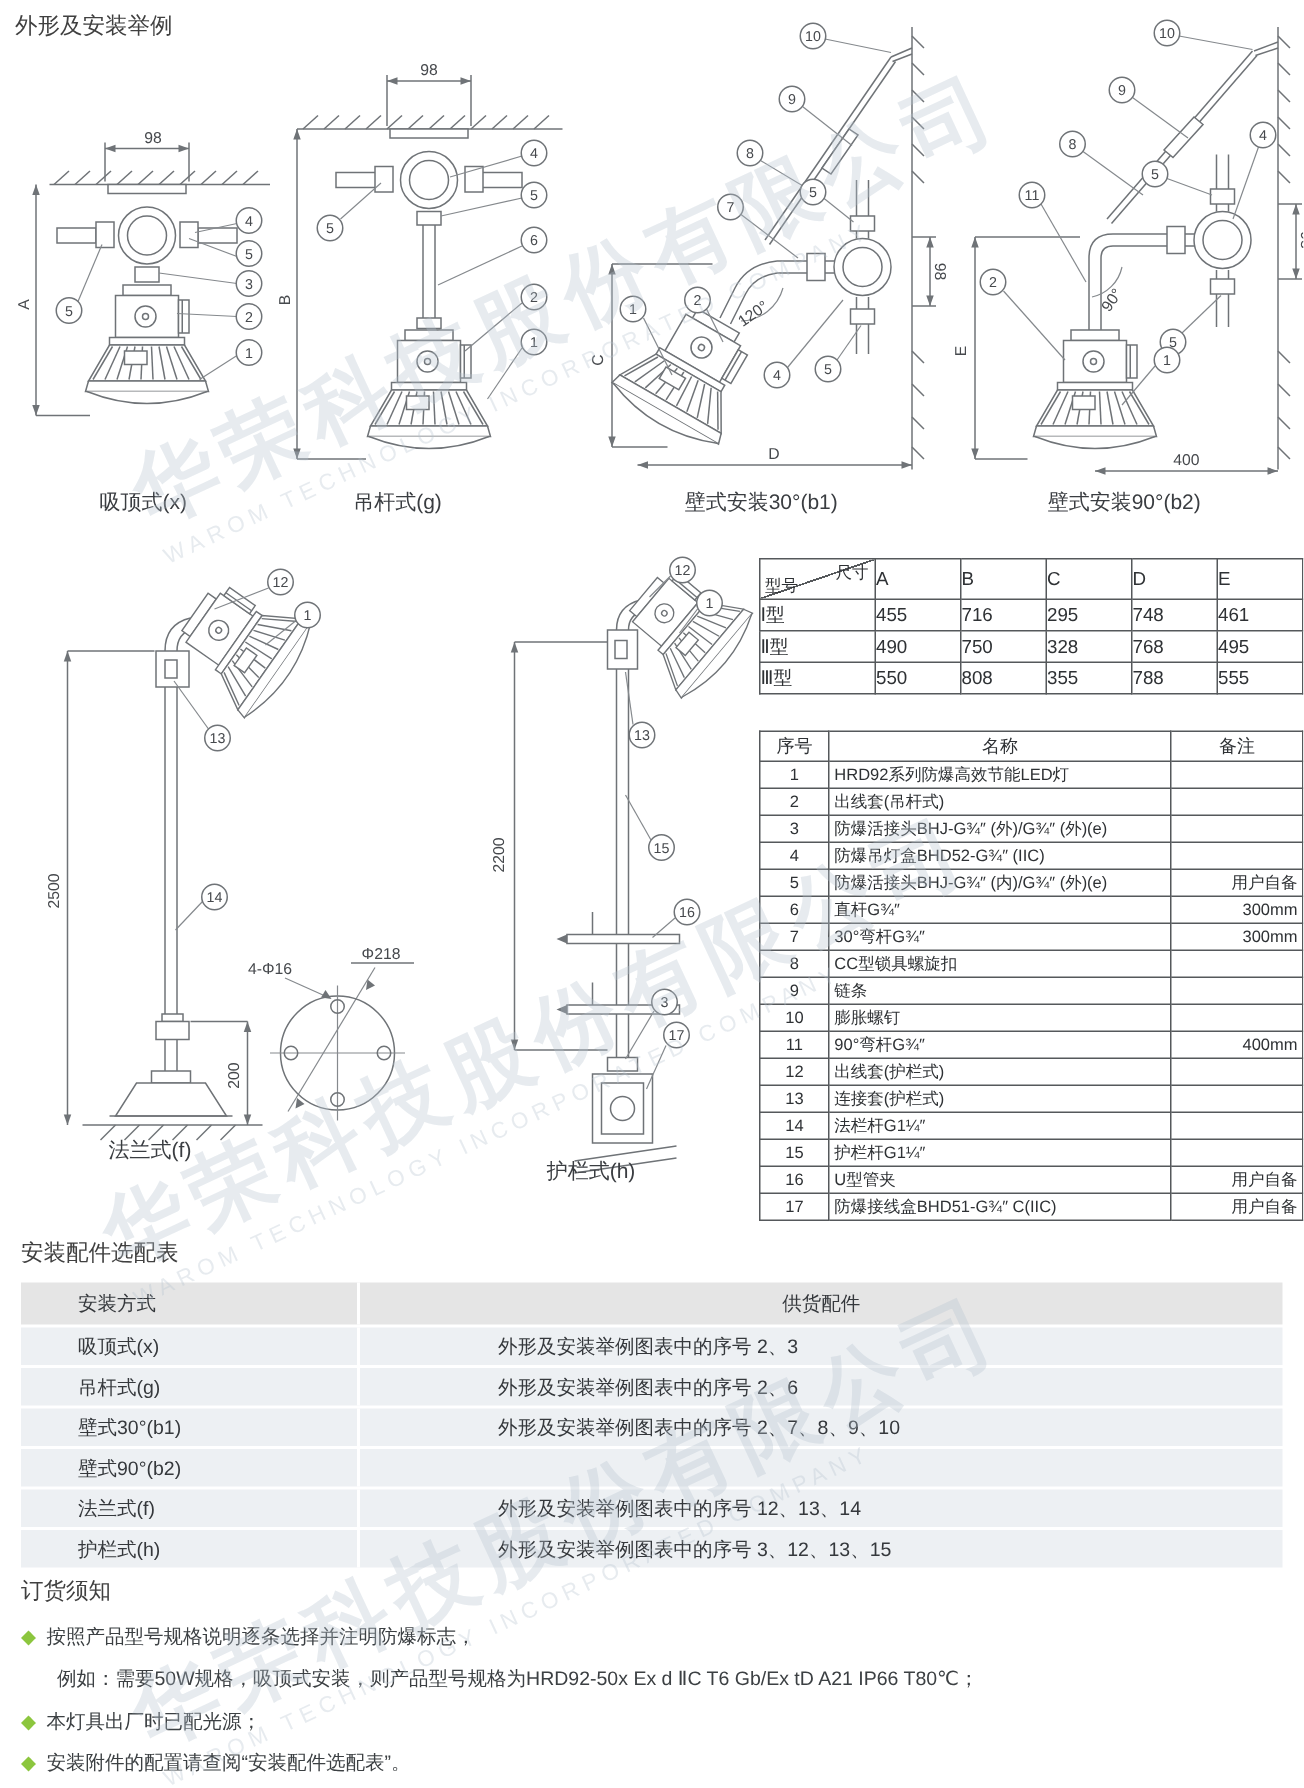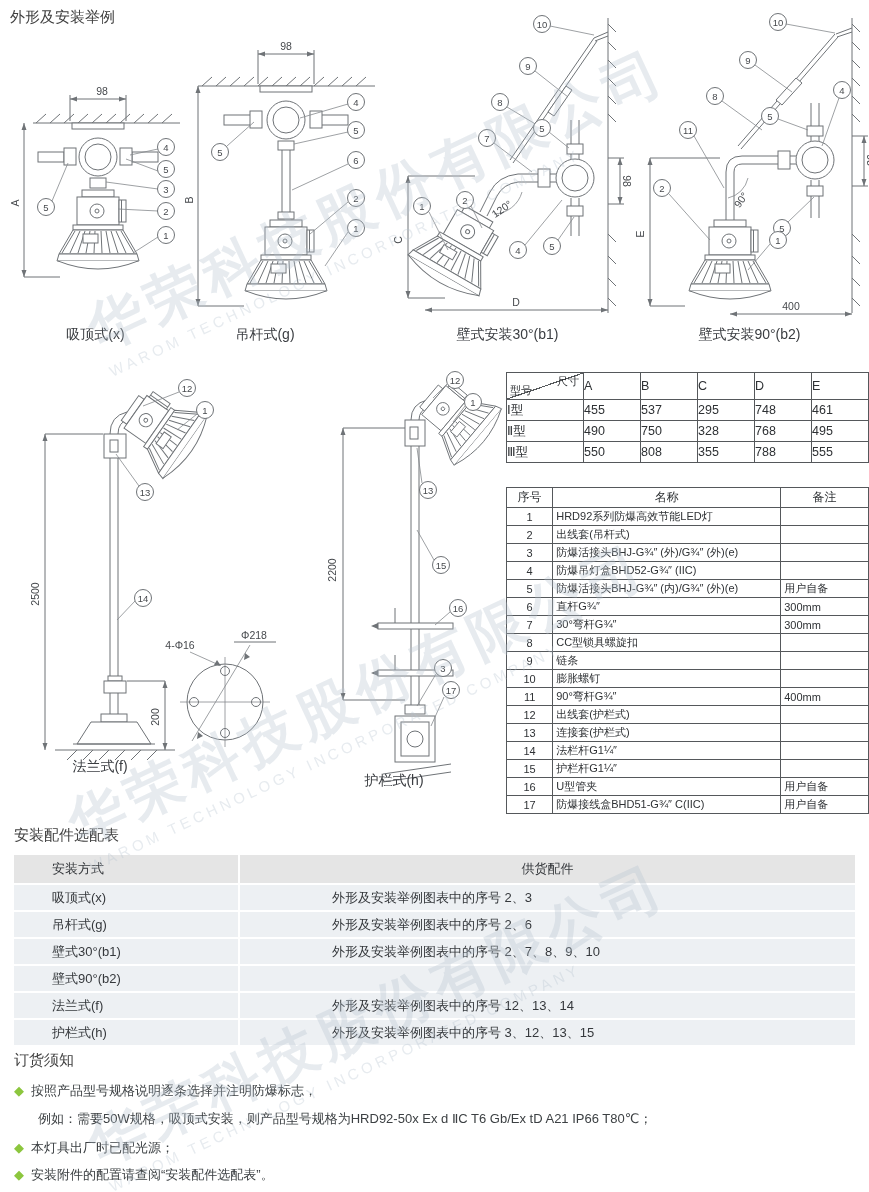--- a/index.html
+++ b/index.html
@@ -26,21 +26,21 @@
   .dimtab td{border:1px solid #55585b;text-align:left;height:20px;padding:0}
   .dimtab .c0{width:76px}.dimtab .cv{width:56px}
   .diag{position:relative;height:26px;
         background-image:linear-gradient(to bottom right,transparent 48.8%,#55585b 48.8%,#55585b 51.2%,transparent 51.2%)}
   .diag .tr{position:absolute;top:1px;right:4px;font-size:11px}
   .diag .bl{position:absolute;bottom:1px;left:3px;font-size:11px}
   .parts{position:absolute;left:506px;top:487px;border-collapse:collapse;font-size:11px;color:#2e3134}
   .parts td{border:1px solid #55585b;height:17px;padding:0 3px}
   .parts .no{width:40px;text-align:center}
   .parts .nm{width:226px;text-align:left}
-  .parts .nt{width:82px;text-align:left}
+  .parts .nt{width:82px;text-align:right}
   .parts .hd td{height:19px;text-align:center;font-size:12px}
   
   .acc{position:absolute;left:14px;top:855px;width:841px;font-size:13px;color:#35383c}
   .acc .hrow{display:flex;background:#e5e5e5;height:28px;line-height:28px;font-weight:normal}
   .acc .row{display:flex;background:#edf0f3;height:25px;line-height:25px;margin-top:2px}
   .acc .c1{width:226px;padding-left:38px;border-right:2px solid #fff;box-sizing:border-box}
   .acc .h2{flex:1;text-align:center}
   .acc .c2{flex:1;padding-left:92px}
   
   .ord{position:absolute;left:14px;font-size:13px;color:#3c4043;white-space:nowrap}
@@ -498,21 +498,21 @@
           </td>
       <td class="cv">A</td>
       <td class="cv">B</td>
       <td class="cv">C</td>
       <td class="cv">D</td>
       <td class="cv">E</td>
     </tr>
     <tr>
       <td>Ⅰ型</td>
       <td>455</td>
-      <td>537</td>
+      <td>716</td>
       <td>295</td>
       <td>748</td>
       <td>461</td>
     </tr>
     <tr>
       <td>Ⅱ型</td>
       <td>490</td>
       <td>750</td>
       <td>328</td>
       <td>768</td>

